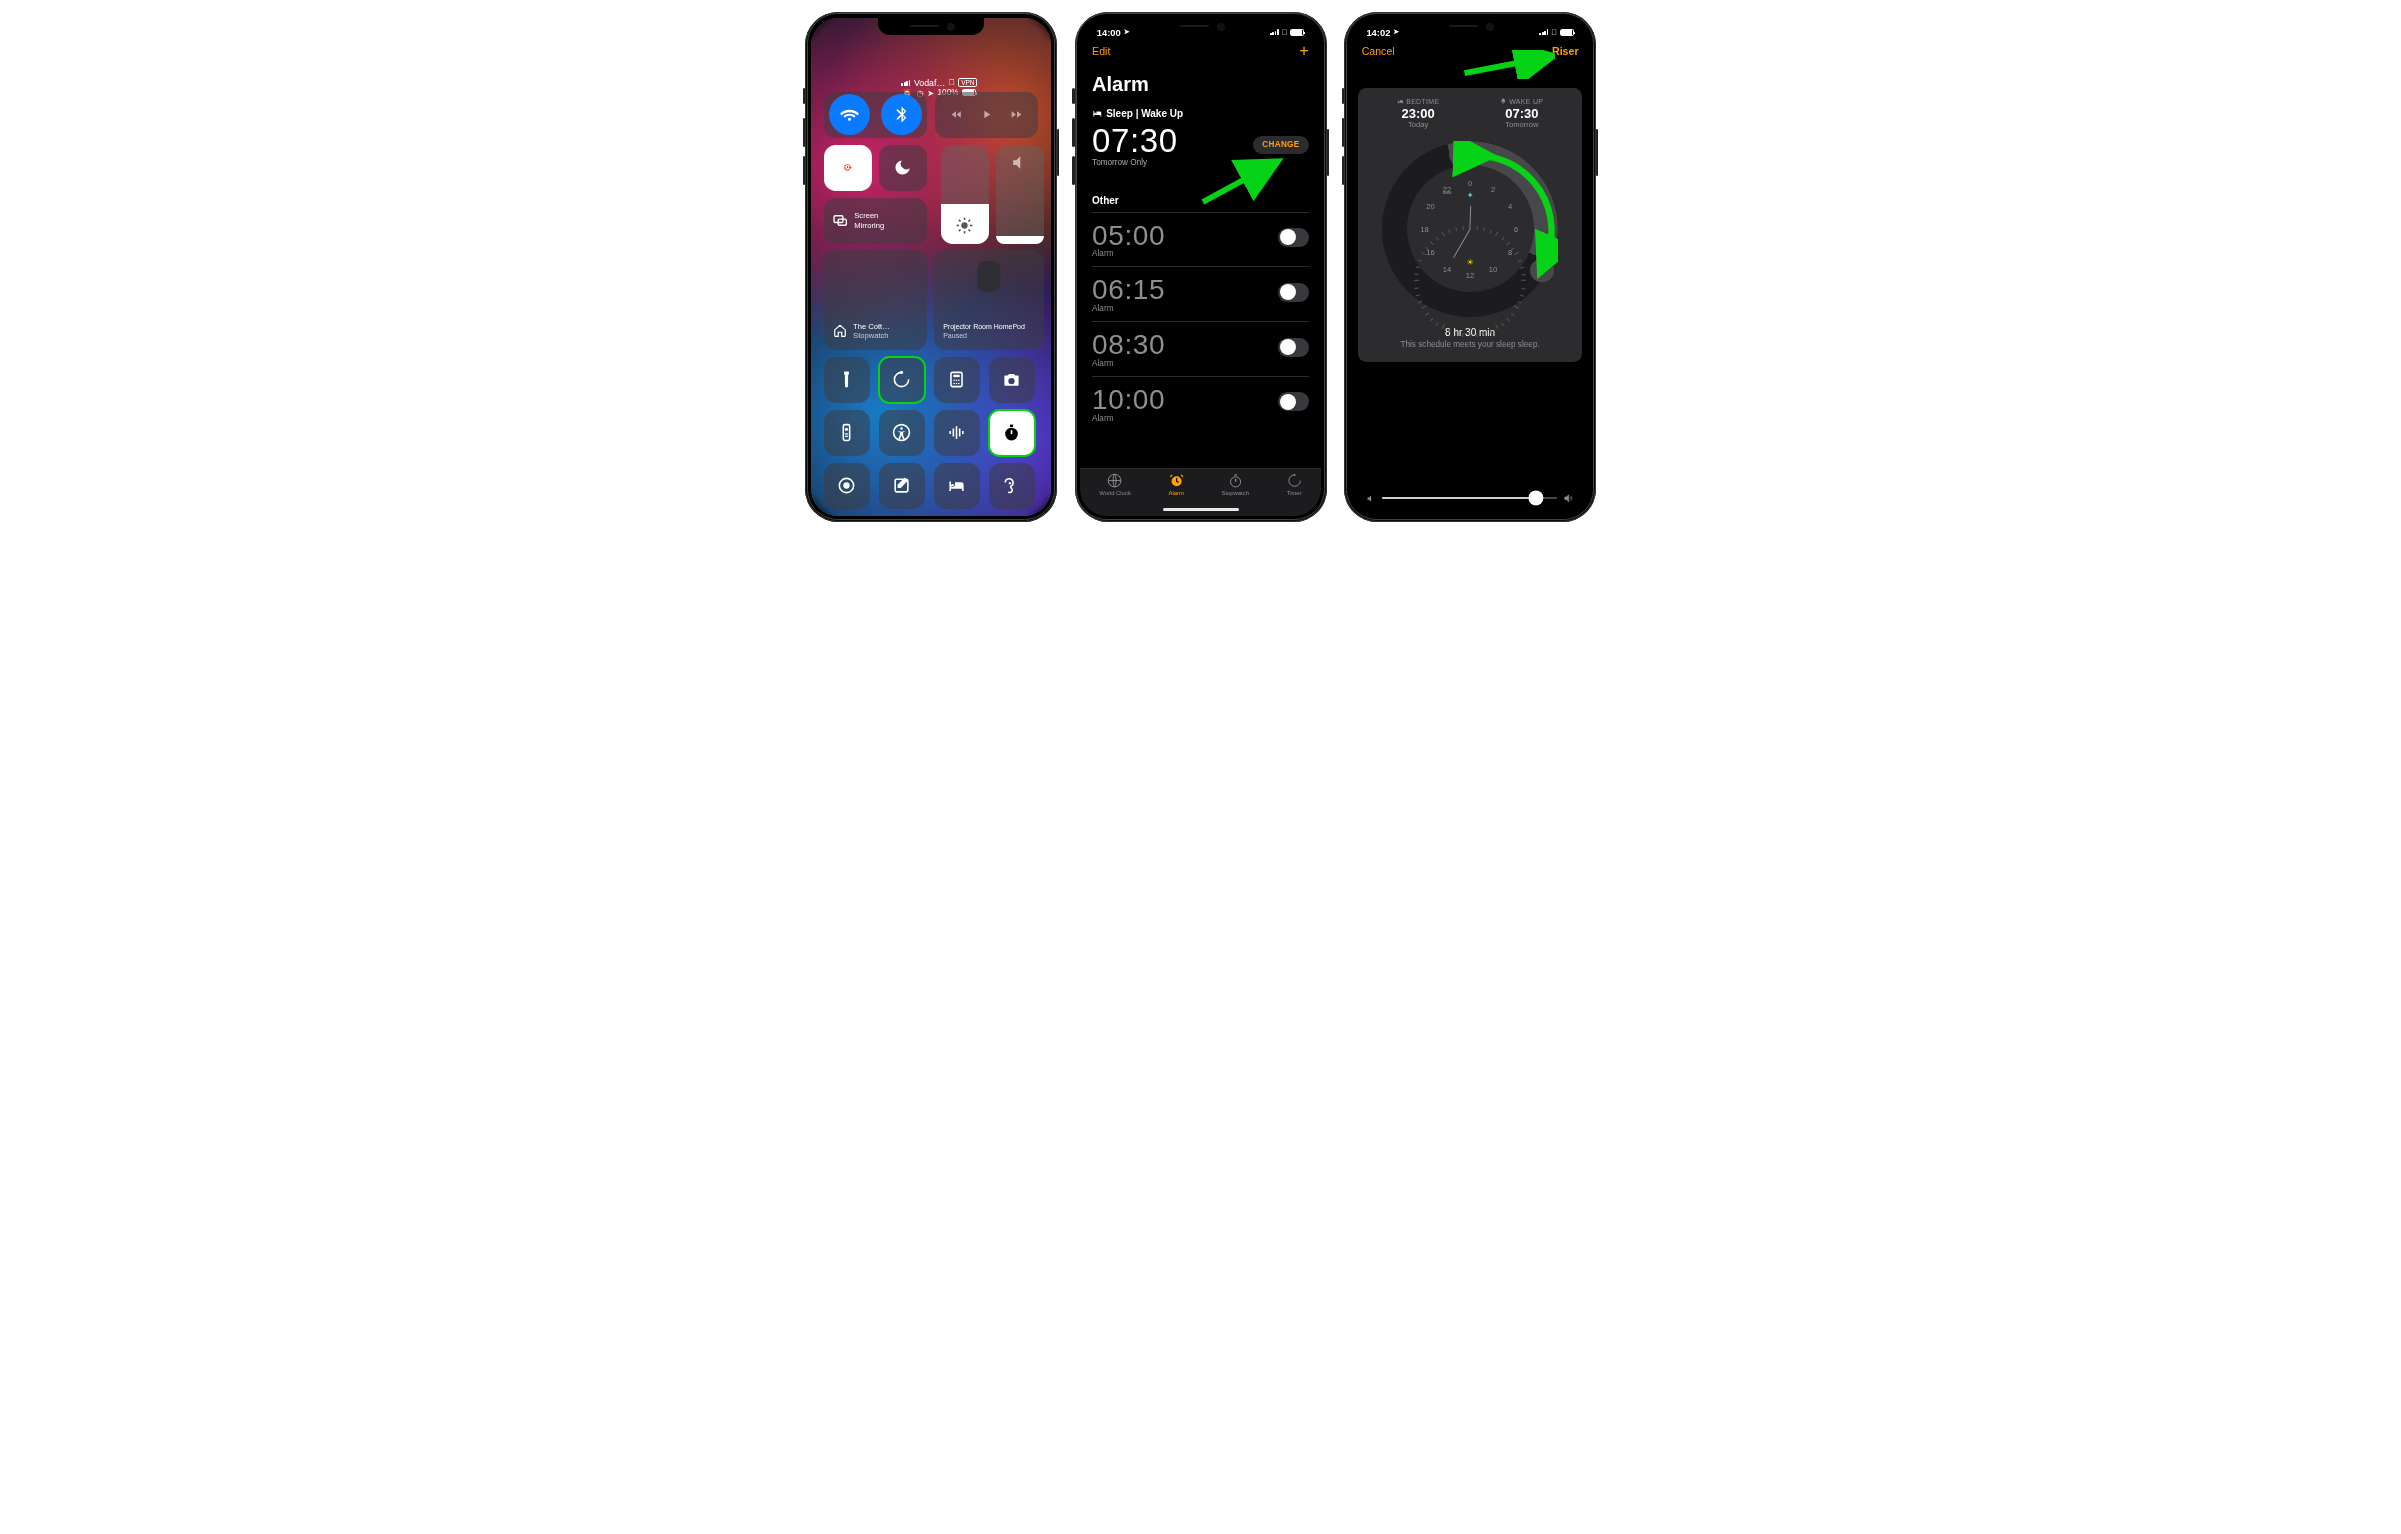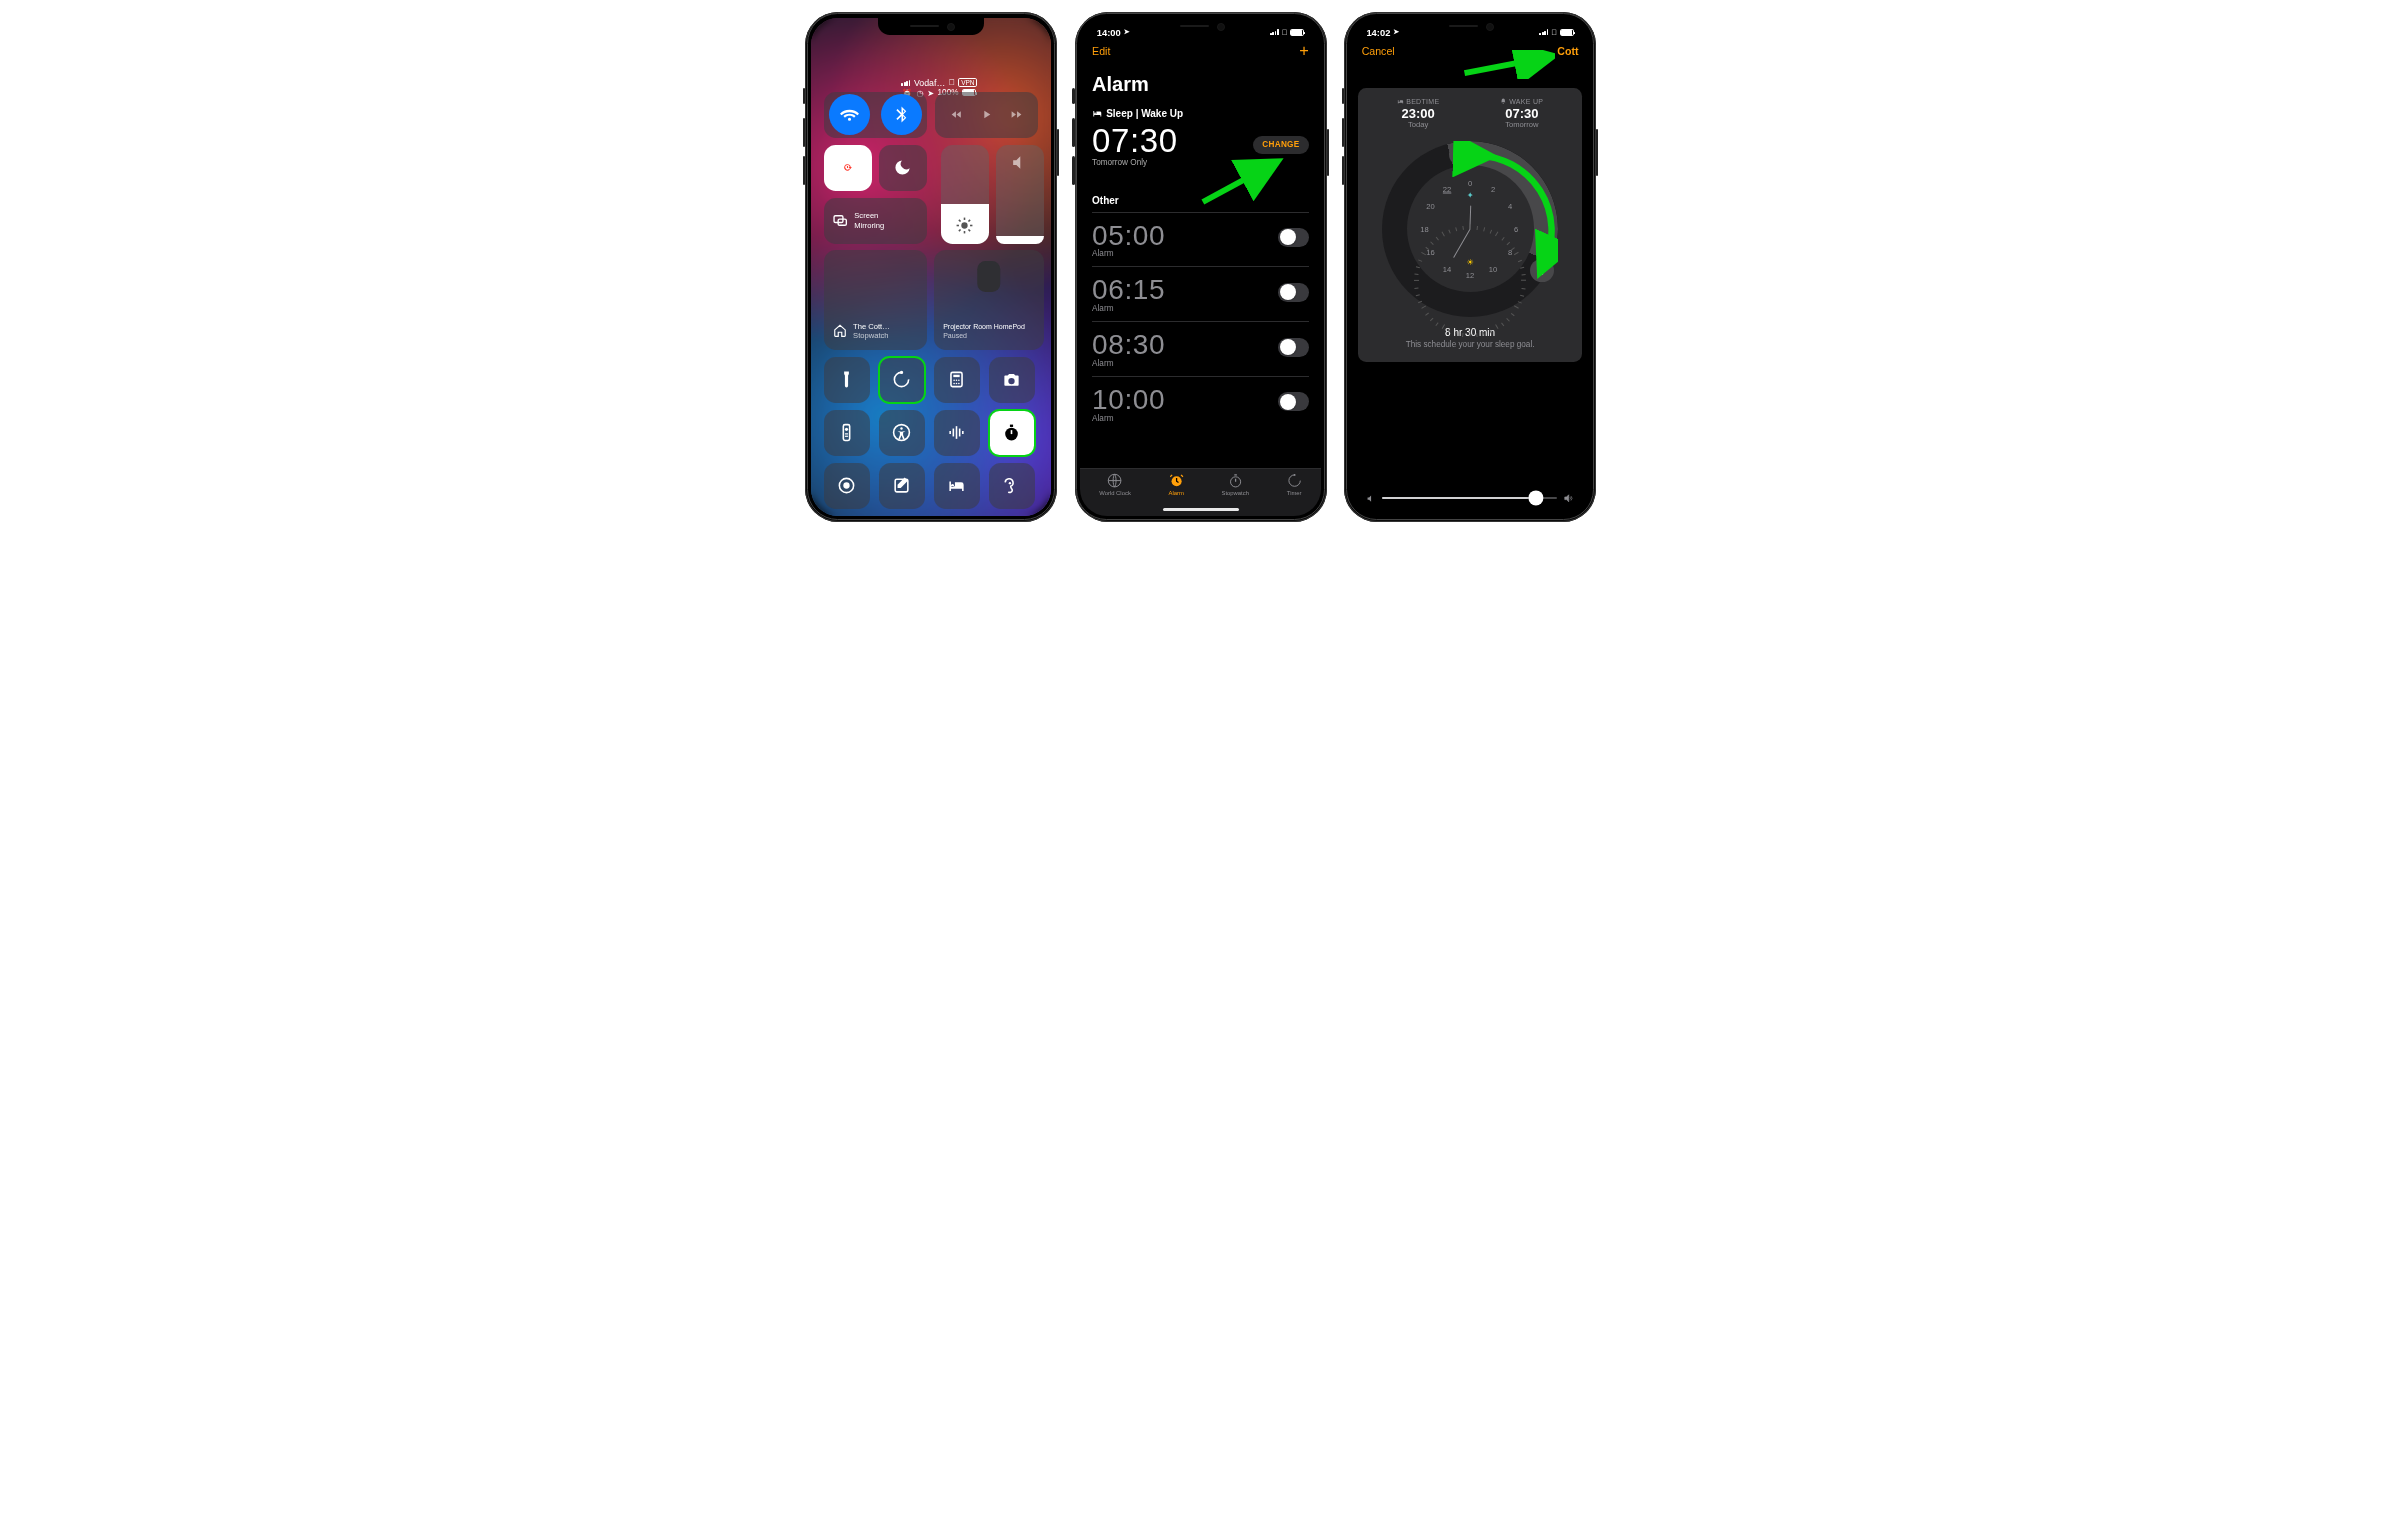--- a/index.html
+++ b/index.html
@@ -549,21 +549,21 @@
               <span></span>
             </span>
           <span>􀙇</span>
           <span class="battery">
               <i></i>
             </span>
         </span>
       </div>
       <div class="navbar">
         <span>Cancel</span>
-        <span style="font-weight:600;">Cott</span>
+        <span style="font-weight:600;">Riser</span>
       </div>
 
       <div class="card">
         <div class="bed-wake-row">
           <div>
             <div class="bw-lbl">
                 <svg viewBox="0 0 24 24" style="width:7px;fill:#8e8e93;">
                   <path d="M3 7v12h2v-3h14v3h2V11a3 3 0 00-3-3h-8v5H5V7H3z"></path>
                 </svg>
                 <span>BEDTIME</span>
@@ -669,21 +669,21 @@
                 <marker id="ahc" markerWidth="7" markerHeight="7" refX="4" refY="3.5" orient="auto">
                   <path d="M0 0L7 3.5 0 7z" fill="#06d316"></path>
                 </marker>
               </defs>
             <path d="M 165 25 A 128 128 0 0 1 278 205" fill="none" stroke="#06d316" stroke-width="11" marker-start="url(#ahc)" marker-end="url(#ahc)"></path>
           </svg>
         </div>
 
         <div class="goal-txt">
           <div class="a">8 hr 30 min</div>
-          <div class="b">This schedule your your sleep goal.</div>
+          <div class="b">This schedule meets your sleep sleep.</div>
         </div>
       </div>
 
 
       <div class="vol-row">
         <svg viewBox="0 0 24 24" style="width:9.4px;fill:#8e8e93;">
             <path d="M4 9v6h4l5 5V4L8 9H4z"></path>
           </svg>
         <div class="vol-track">
           <div class="vol-fill" id="vol-fill" style="width: 88%;"></div>

